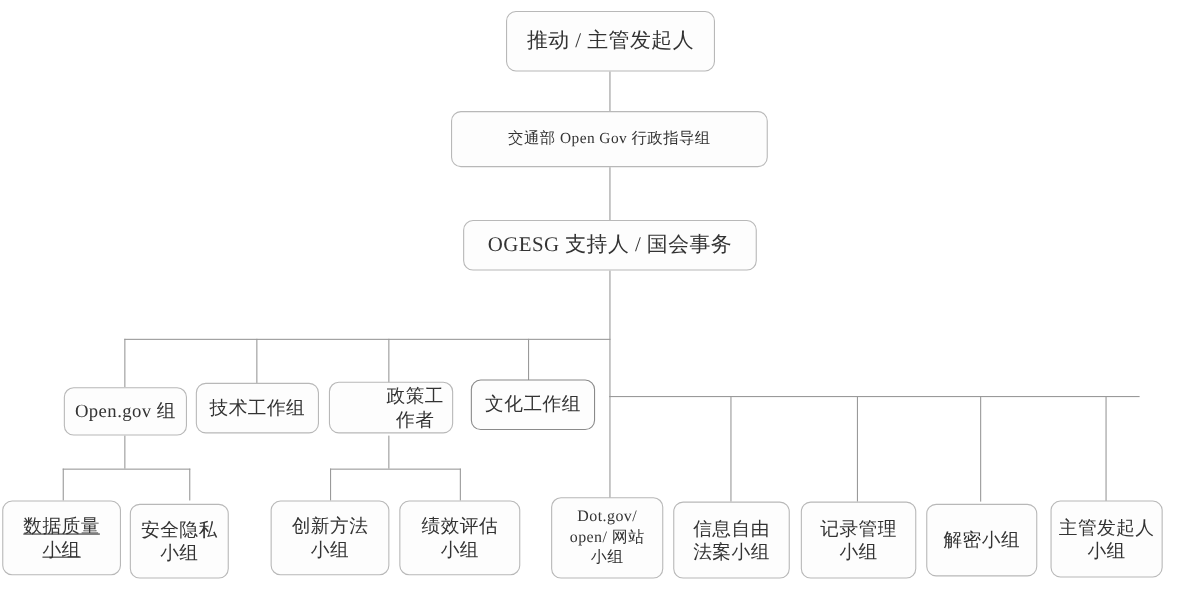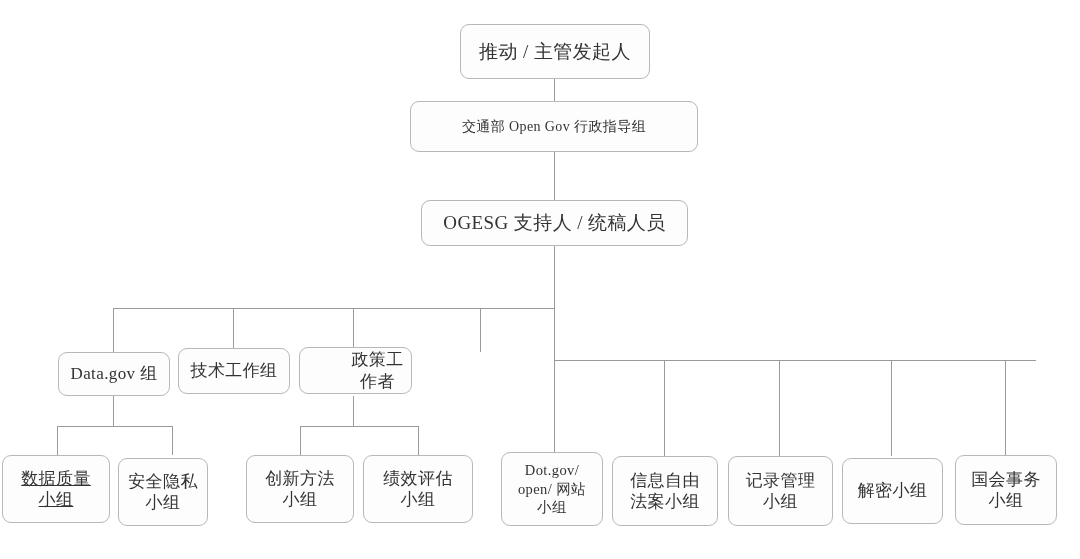--- a/index.html
+++ b/index.html
@@ -83,40 +83,43 @@
   <div class="conn v" style="left:113px; top:396px; height:30px;"></div>
   <div class="conn h" style="left:57px; top:426px; width:116px;"></div>
   <div class="conn v" style="left:57px; top:426px; height:29px;"></div>
   <div class="conn v" style="left:172px; top:426px; height:29px;"></div>
 
   <div class="conn v" style="left:353px; top:396px; height:30px;"></div>
   <div class="conn h" style="left:300px; top:426px; width:119px;"></div>
   <div class="conn v" style="left:300px; top:426px; height:29px;"></div>
   <div class="conn v" style="left:418px; top:426px; height:29px;"></div>
 
-  <div class="node lvl1" style="left:460px; top:10px; width:190px; height:55px;margin-top:14px;">
+  <div class="node lvl1" style="left:460px; top:10px; width:190px; height:55px;">
     <span class="node-label">推动 / 主管发起人</span>
   </div>
 
   <div class="node lvl2" style="left:410px; top:101px; width:288px; height:51px;">
     <span class="node-label">交通部 Open Gov 行政指导组</span>
   </div>
 
   <div class="node lvl3" style="left:421px; top:200px; width:267px; height:46px;">
-    <span class="node-label">OGESG 支持人 / 统稿人员</span>
+    <span class="node-label">OGESG 支持人 / 国会事务</span>
   </div>
 
   <div class="node lvl4" style="left:58px; top:352px; width:112px; height:44px;">
-    <span class="node-label">Data.gov 组</span>
+    <span class="node-label">Open.gov 组</span>
   </div>
   <div class="node lvl4" style="left:178px; top:348px; width:112px; height:46px;">
     <span class="node-label">技术工作组</span>
   </div>
   <div class="node lvl4" style="left:299px; top:347px; width:113px; height:47px;padding-left:44px;">
     <span class="node-label">政策工作者</span>
+  </div>
+  <div class="node lvl4 strong" style="left:428px; top:345px; width:113px; height:46px;">
+    <span class="node-label">文化工作组</span>
   </div>
 
   <div class="node lvl5" style="left:2px; top:455px; width:108px; height:68px;text-decoration:underline;">
     <span class="node-label">数据质量
 小组</span>
   </div>
   <div class="node lvl5" style="left:118px; top:458px; width:90px; height:68px;">
     <span class="node-label">安全隐私
 小组</span>
   </div>
@@ -139,17 +142,17 @@
 法案小组</span>
   </div>
   <div class="node lvl5" style="left:728px; top:456px; width:105px; height:70px;">
     <span class="node-label">记录管理
 小组</span>
   </div>
   <div class="node lvl5" style="left:842px; top:458px; width:101px; height:66px;">
     <span class="node-label">解密小组</span>
   </div>
   <div class="node lvl5" style="left:955px; top:455px; width:102px; height:70px;">
-    <span class="node-label">国会事务
+    <span class="node-label">主管发起人
 小组</span>
   </div>
 
 </div>
 
 </body></html>

